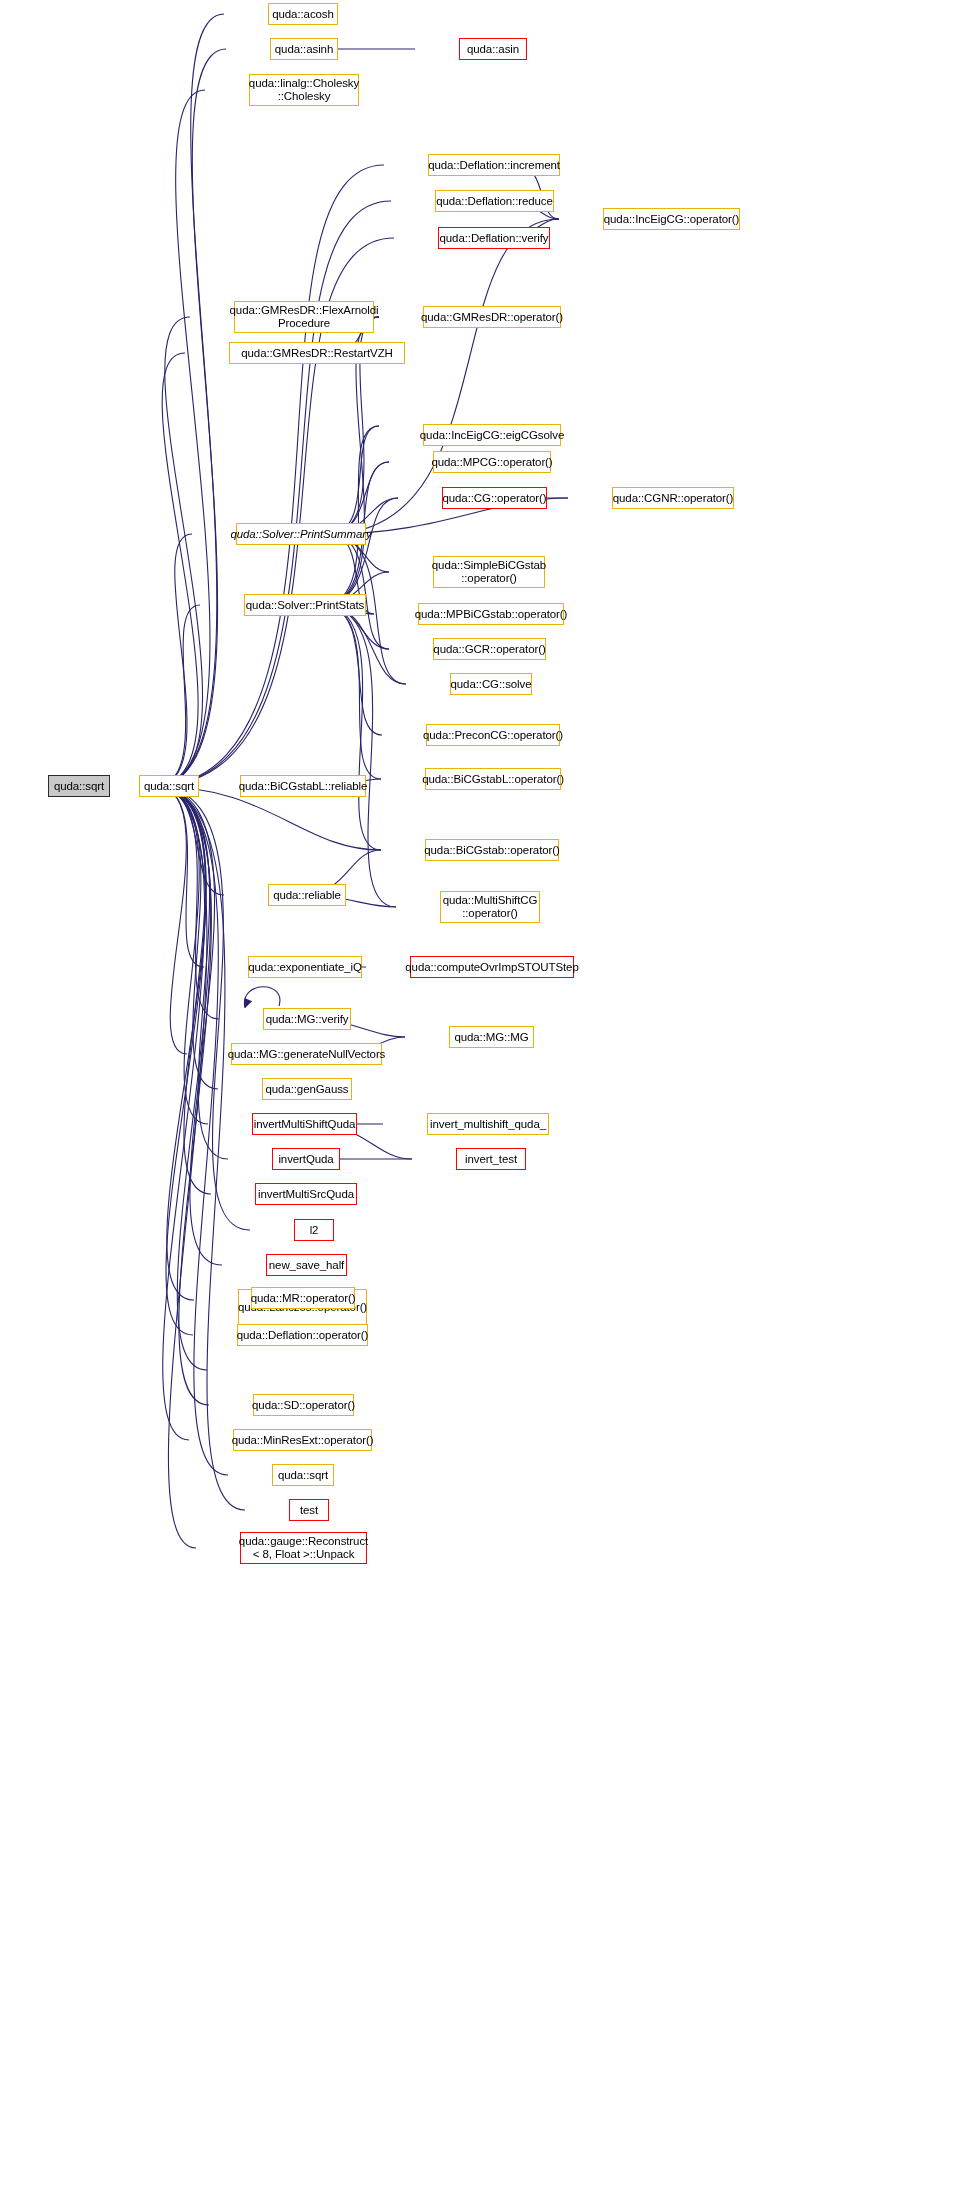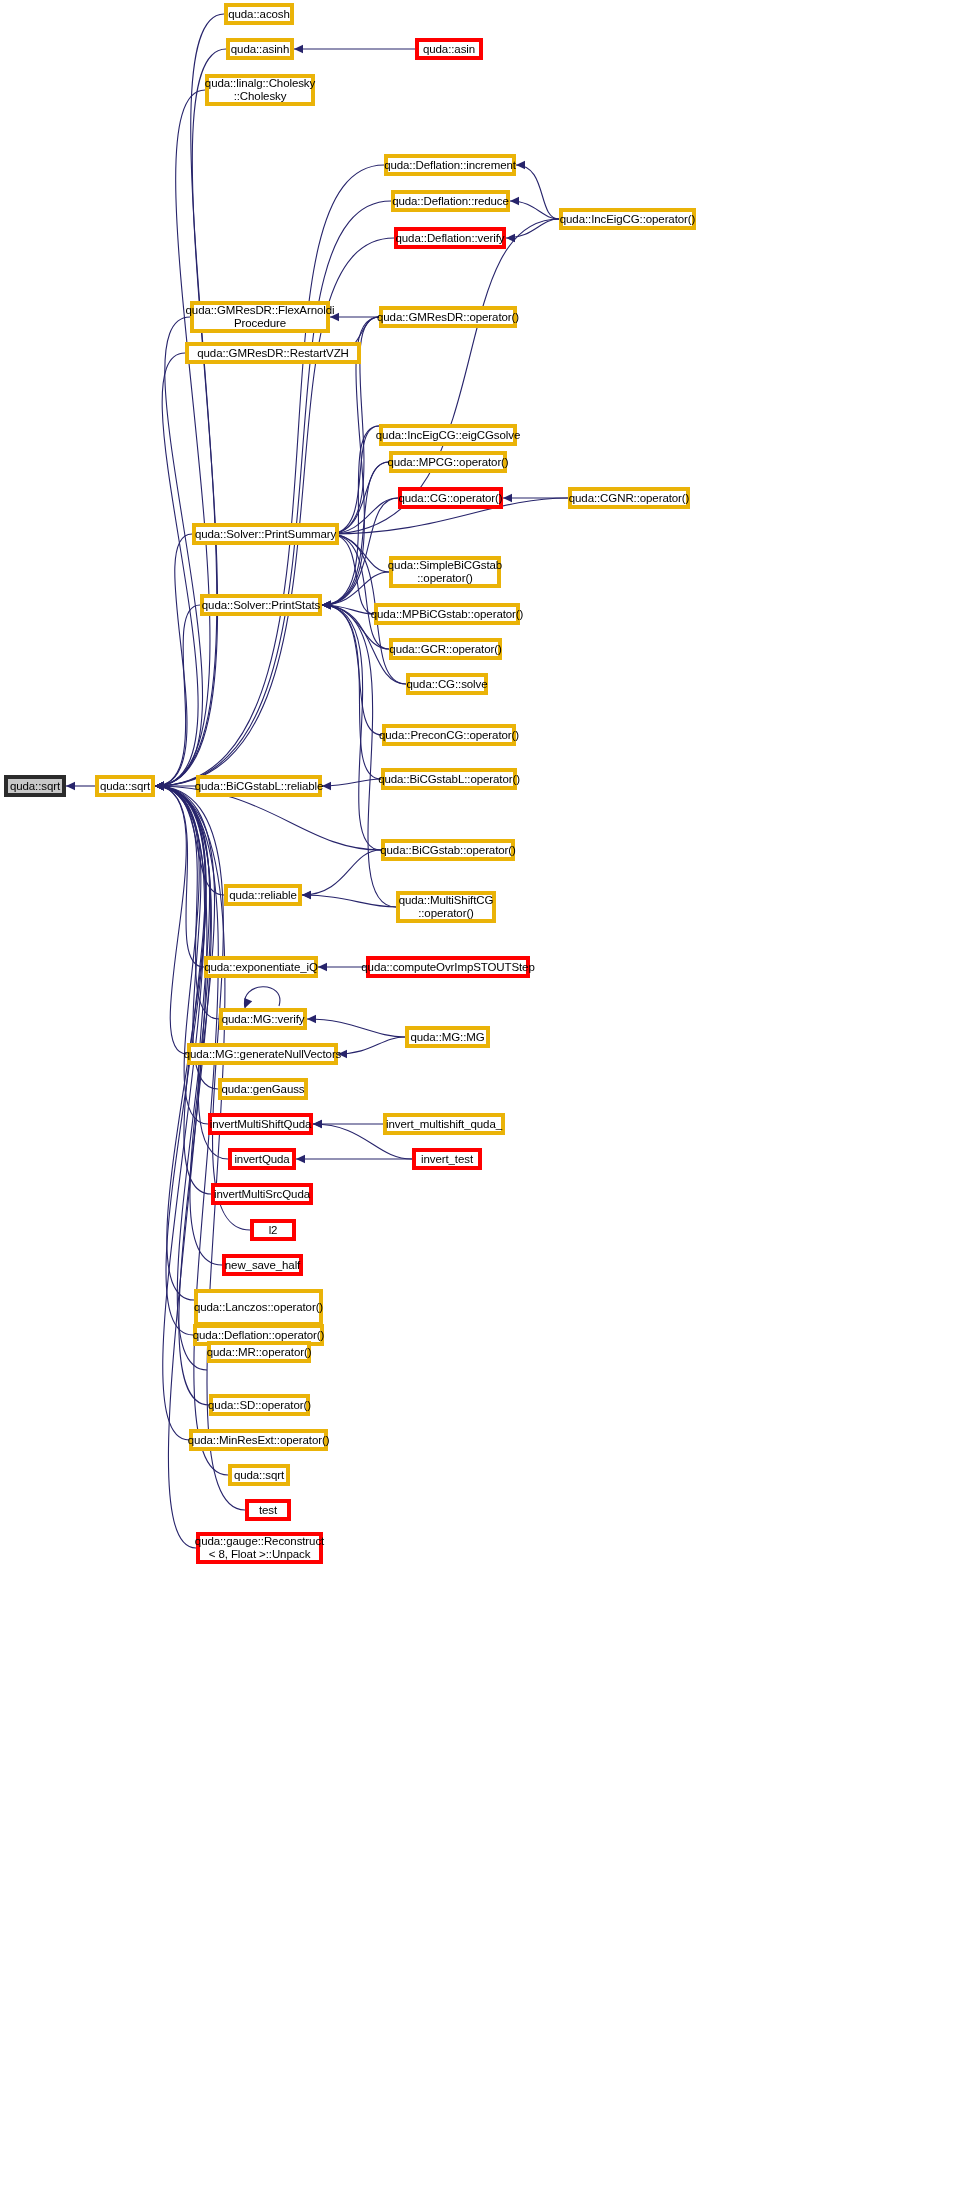--- a/index.html
+++ b/index.html
@@ -3,31 +3,32 @@
 <meta charset="utf-8">
 <style>
   html,body{margin:0;padding:0;background:#ffffff;}
   body{font-family:"Liberation Sans", sans-serif;}
   #graph-root{position:relative;width:978px;height:2203px;background:#fff;overflow:hidden;}
   #edge-layer{position:absolute;left:0;top:0;width:978px;height:2203px;}
   .node{
     position:absolute;
     box-sizing:border-box;
     background:#ffffff;
-    border:4px solid #eab308;
+    border:1px solid #eab308;
     display:flex;
     align-items:center;
     justify-content:center;
     text-align:center;
     font-size:11.5px;
     line-height:13px;
     color:#000000;
     white-space:pre-line;
     padding:1px 19px;
     letter-spacing:-0.1px;
+    margin-left:44px;
   }
   .node.red{border-color:#ff0000;}
   .node.root{background:#c8c8c8;border-color:#2b2b2b;}
   .edge{fill:none;stroke:#27246b;stroke-width:1.1;}
   .arrow{fill:#27246b;stroke:none;}
 </style>
 </head>
 <body>
 
 <div id="graph-root">
@@ -186,21 +187,21 @@
       <div class="node red" style="left: 394px; top: 227px; width: 112px; height: 22px;">quda::Deflation::verify</div>
       <div class="node" style="left: 559px; top: 208px; width: 137px; height: 22px;">quda::IncEigCG::operator()</div>
       <div class="node" style="left: 190px; top: 301px; width: 140px; height: 32px;">quda::GMResDR::FlexArnoldi
 Procedure</div>
       <div class="node" style="left: 379px; top: 306px; width: 138px; height: 22px;">quda::GMResDR::operator()</div>
       <div class="node" style="left: 185px; top: 342px; width: 176px; height: 22px;">quda::GMResDR::RestartVZH</div>
       <div class="node" style="left: 379px; top: 424px; width: 138px; height: 22px;">quda::IncEigCG::eigCGsolve</div>
       <div class="node" style="left: 389px; top: 451px; width: 118px; height: 22px;">quda::MPCG::operator()</div>
       <div class="node red" style="left: 398px; top: 487px; width: 105px; height: 22px;">quda::CG::operator()</div>
       <div class="node" style="left: 568px; top: 487px; width: 122px; height: 22px;">quda::CGNR::operator()</div>
-      <div class="node" style="left: 192px; top: 523px; width: 147px; height: 22px;">quda::Solver::PrintSummary</div>
+      <div class="node" style="left: 192px; top: 523px; width: 130px; height: 22px; font-style: italic;">quda::Solver::PrintSummary</div>
       <div class="node" style="left: 389px; top: 556px; width: 112px; height: 32px;">quda::SimpleBiCGstab
 ::operator()</div>
       <div class="node" style="left: 200px; top: 594px; width: 122px; height: 22px;">quda::Solver::PrintStats</div>
       <div class="node" style="left: 374px; top: 603px; width: 146px; height: 22px;">quda::MPBiCGstab::operator()</div>
       <div class="node" style="left: 389px; top: 638px; width: 113px; height: 22px;">quda::GCR::operator()</div>
       <div class="node" style="left: 406px; top: 673px; width: 82px; height: 22px;">quda::CG::solve</div>
       <div class="node" style="left: 382px; top: 724px; width: 134px; height: 22px;">quda::PreconCG::operator()</div>
       <div class="node" style="left: 381px; top: 768px; width: 136px; height: 22px;">quda::BiCGstabL::operator()</div>
       <div class="node" style="left: 196px; top: 775px; width: 126px; height: 22px;">quda::BiCGstabL::reliable</div>
       <div class="node" style="left: 381px; top: 839px; width: 134px; height: 22px;">quda::BiCGstab::operator()</div>
@@ -215,21 +216,21 @@
       <div class="node" style="left: 218px; top: 1078px; width: 90px; height: 22px;">quda::genGauss</div>
       <div class="node red" style="left: 208px; top: 1113px; width: 105px; height: 22px;">invertMultiShiftQuda</div>
       <div class="node" style="left: 383px; top: 1113px; width: 122px; height: 22px;">invert_multishift_quda_</div>
       <div class="node red" style="left: 228px; top: 1148px; width: 68px; height: 22px;">invertQuda</div>
       <div class="node red" style="left: 412px; top: 1148px; width: 70px; height: 22px;">invert_test</div>
       <div class="node red" style="left: 211px; top: 1183px; width: 102px; height: 22px;">invertMultiSrcQuda</div>
       <div class="node red" style="left: 250px; top: 1219px; width: 26px; height: 22px;">l2</div>
       <div class="node red" style="left: 222px; top: 1254px; width: 81px; height: 22px;">new_save_half</div>
       <div class="node" style="left: 194px; top: 1289px; width: 129px; height: 37px;">quda::Lanczos::operator()</div>
       <div class="node" style="left: 193px; top: 1324px; width: 131px; height: 22px;">quda::Deflation::operator()</div>
-      <div class="node" style="left: 207px; top: 1341px; width: 104px; height: 22px;">quda::MR::operator()</div>
+      <div class="node" style="left: 207px; top: 1287px; width: 104px; height: 22px;">quda::MR::operator()</div>
       <div class="node" style="left: 209px; top: 1394px; width: 101px; height: 22px;">quda::SD::operator()</div>
       <div class="node" style="left: 189px; top: 1429px; width: 139px; height: 22px;">quda::MinResExt::operator()</div>
       <div class="node" style="left: 228px; top: 1464px; width: 62px; height: 22px;">quda::sqrt</div>
       <div class="node red" style="left: 245px; top: 1499px; width: 34px; height: 22px;">test</div>
       <div class="node red" style="left: 196px; top: 1532px; width: 127px; height: 32px;">quda::gauge::Reconstruct
 &lt; 8, Float &gt;::Unpack</div>
     </div>
 </div>
 
 </body></html>

